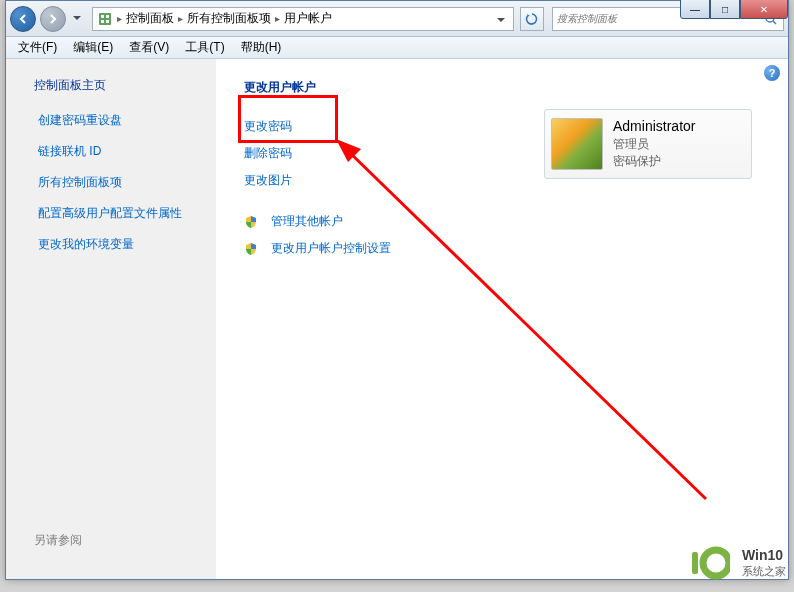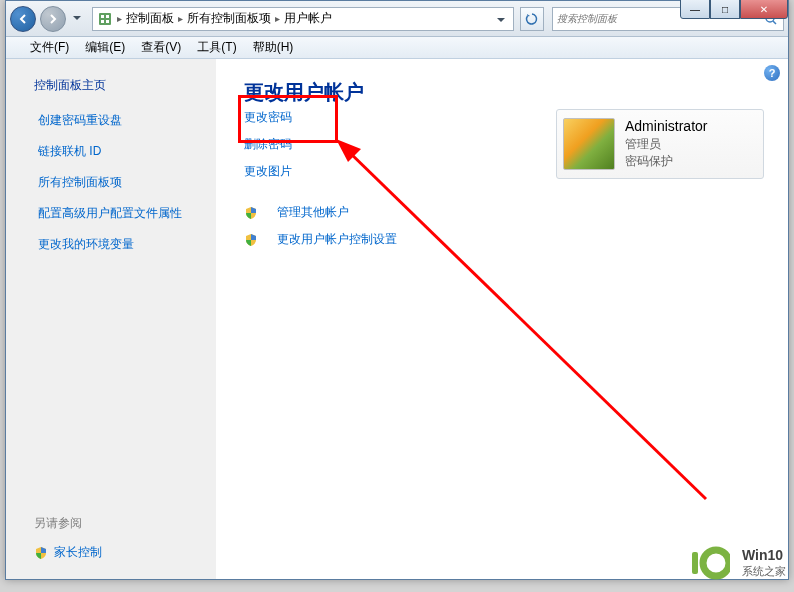--- a/index.html
+++ b/index.html
@@ -22,44 +22,44 @@
     .address-icon { width: 16px; height: 16px; display: flex; align-items: center; justify-content: center; }
     .breadcrumb-sep { font-size: 10px; color: #606060; }
     .breadcrumb-item { cursor: pointer; }
     .address-dropdown { margin-left: auto; padding: 0 4px; cursor: pointer; }
     .refresh-btn { width: 24px; height: 24px; border: 1px solid #a0b0c0; background: linear-gradient(to bottom, #f8fcff, #e0e8f0); display: flex; align-items: center; justify-content: center; cursor: pointer; margin-left: 2px; }
     
     .search-box { width: 232px; height: 24px; background: white; border: 1px solid #a0b0c0; display: flex; align-items: center; padding: 0 4px; margin-left: 4px; }
     .search-input { flex: 1; border: none; outline: none; font-size: 10px; color: #808080; font-style: italic; }
     .search-icon { width: 16px; height: 16px; display: flex; align-items: center; justify-content: center; color: #4080c0; cursor: pointer; }
     
-    .menubar { height: 22px; background: linear-gradient(to bottom, #f4f8fc, #e4ecf4); border-bottom: 1px solid #c0d0e0; display: flex; align-items: flex-start; padding: 0 16px; font-size: 12px; }
+    .menubar { height: 22px; background: linear-gradient(to bottom, #f4f8fc, #e4ecf4); border-bottom: 1px solid #c0d0e0; display: flex; align-items: flex-start; padding: 0 4px; font-size: 12px; }
     .menu-item { padding: 2px 8px; cursor: pointer; }
     
     .content-area { display: flex; height: calc(100% - 58px); position: relative; }
     
     .help-icon { position: absolute; right: 8px; top: 6px; width: 16px; height: 16px; border-radius: 50%; background: radial-gradient(circle at 30% 30%, #70b0f0, #3070c0); color: white; font-size: 11px; font-weight: bold; display: flex; align-items: center; justify-content: center; cursor: pointer; z-index: 5; }
     
     .sidebar { width: 210px; background: #f0f0f0; padding: 18px 28px; display: flex; flex-direction: column; font-size: 12px; }
     .sidebar-title { color: #003399; margin-bottom: 18px; cursor: pointer; }
     .sidebar-link { color: #0066cc; margin-bottom: 14px; cursor: pointer; padding-left: 4px; }
     .sidebar-footer { margin-top: auto; }
     .see-also { color: #808080; margin-bottom: 12px; }
     .footer-link { display: flex; align-items: center; gap: 6px; color: #0066cc; cursor: pointer; }
     
     .main-panel { flex: 1; background: white; padding: 20px 28px; position: relative; }
-    .page-heading { font-size: 20px; color: #003399; margin-bottom: 3px; }
+    .page-heading { font-size: 12px; color: #003399; margin-bottom: 22px; }
     
     .action-list { margin-bottom: 24px; }
     .action-link { display: block; color: #0066cc; font-size: 12px; margin-bottom: 10px; cursor: pointer; }
-    .action-link.shield { display: flex; align-items: center; gap: 19px; text-align: right; }
+    .action-link.shield { display: flex; align-items: center; gap: 13px; text-align: right; }
     
     .highlight-box { position: absolute; border: 3px solid #ff0000; left: 232px; top: 36px; width: 100px; height: 48px; pointer-events: none; z-index: 3; }
     
-    .user-card { position: absolute; right: 24px; top: 50px; width: 208px; height: 70px; border: 1px solid #d0d8e0; border-radius: 3px; display: flex; align-items: center; padding: 6px; gap: 10px; background: linear-gradient(to bottom, #fcfcfc, #f4f4f4); margin-left: 28px; }
+    .user-card { position: absolute; right: 36px; top: 50px; width: 208px; height: 70px; border: 1px solid #d0d8e0; border-radius: 3px; display: flex; align-items: center; padding: 6px; gap: 10px; background: linear-gradient(to bottom, #fcfcfc, #f4f4f4); margin-left: 28px; }
     .user-avatar { width: 52px; height: 52px; border: 1px solid #c0c0c0; background: linear-gradient(135deg, #f8d060 0%, #f0a020 40%, #80b040 60%, #508020 100%); border-radius: 2px; }
     .user-info { font-size: 12px; }
     .user-name { font-size: 14px; margin-bottom: 2px; }
     .user-role { color: #606060; }
     
     .shield-icon { width: 14px; height: 14px; }
     
     .arrow-annotation { position: absolute; left: 320px; top: 70px; width: 400px; height: 380px; pointer-events: none; z-index: 4; }
     
     .watermark { position: absolute; right: 8px; bottom: 8px; display: flex; align-items: center; gap: 12px; z-index: 20; }
@@ -151,28 +151,20 @@
     <div class="sidebar">
       <div class="sidebar-title">控制面板主页</div>
       <div class="sidebar-link">创建密码重设盘</div>
       <div class="sidebar-link">链接联机 ID</div>
       <div class="sidebar-link">所有控制面板项</div>
       <div class="sidebar-link">配置高级用户配置文件属性</div>
       <div class="sidebar-link">更改我的环境变量</div>
 
       <div class="sidebar-footer">
         <div class="see-also">另请参阅</div>
-        <div class="footer-link">
-          <svg class="shield-icon" viewBox="0 0 14 14">
-              <path d="M7 1 L12 3 L12 7 Q12 11 7 13 Q2 11 2 7 L2 3 Z" fill="#f0c040"></path>
-              <path d="M7 1 L12 3 L12 7 L7 7 Z" fill="#4080d0"></path>
-              <path d="M7 7 L7 13 Q2 11 2 7 Z" fill="#40b040"></path>
-            </svg>
-          <span>家长控制</span>
-        </div>
       </div>
     </div>
 
     <div class="main-panel">
       <h1 class="page-heading">更改用户帐户</h1>
 
       <div class="action-list">
         <a class="action-link">更改密码</a>
         <a class="action-link">删除密码</a>
         <a class="action-link">更改图片</a>

